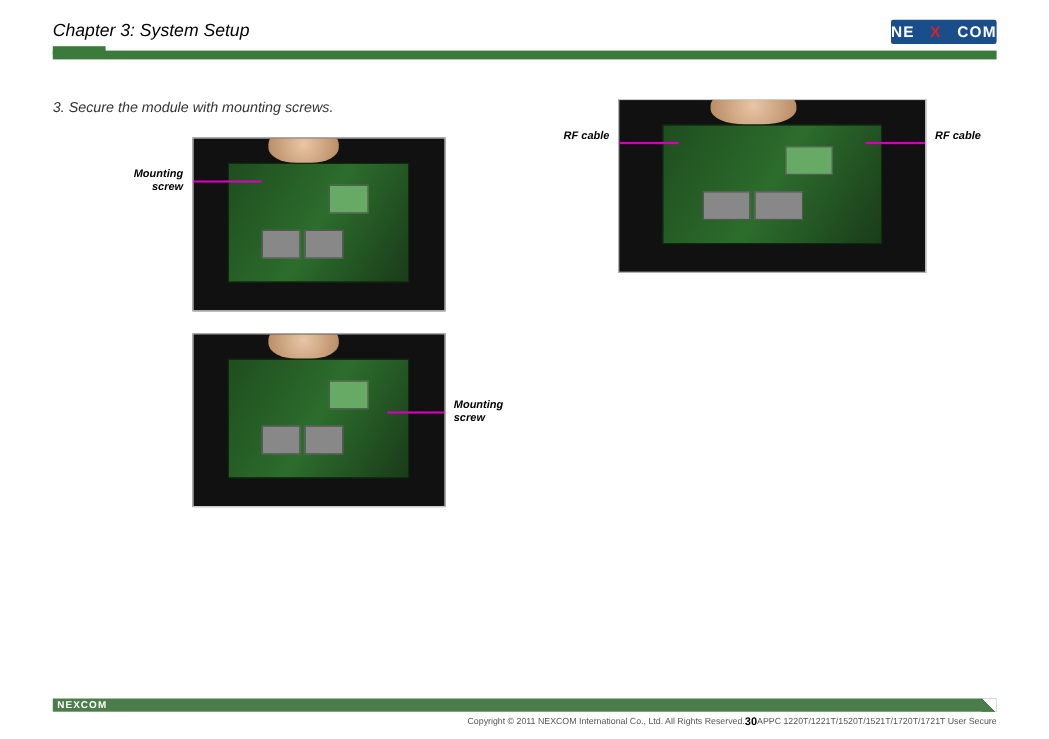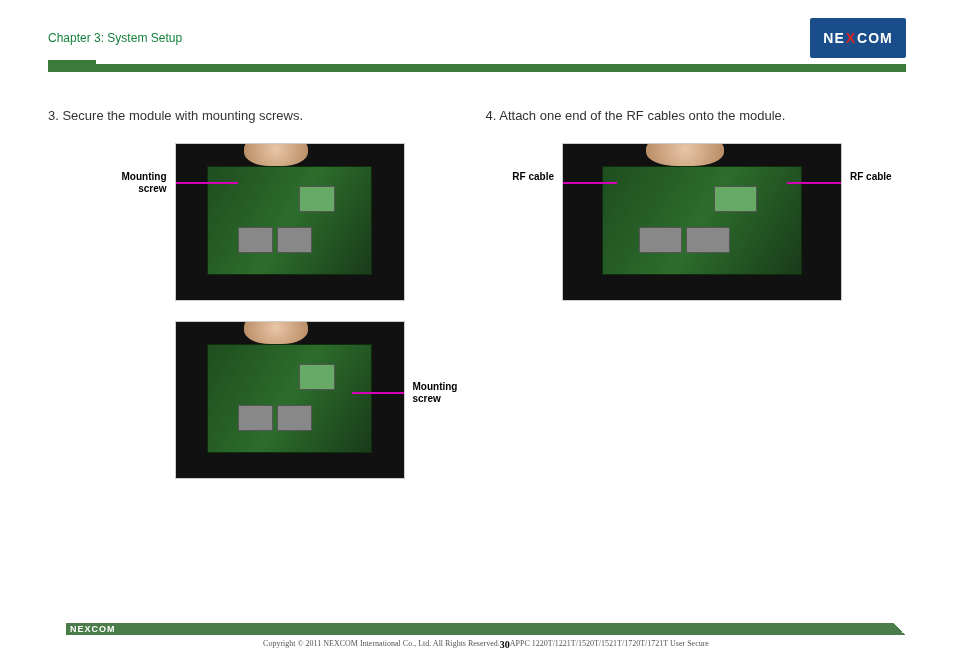--- a/index.html
+++ b/index.html
@@ -15,43 +15,44 @@
   }
   .page {
     padding: 18px 48px 0 48px;
   }
   .header-row {
     display: flex;
     justify-content: space-between;
     align-items: center;
     margin-bottom: 6px;
   }
-  .chapter-title { font-size: 12px; color: #15803d; }
+  .chapter-title { font-size: 16px; color: #000000; font-style: italic; }
   .logo {
-    width: 96px; height: 40px;
+    width: 96px; height: 22px;
     background: #1a4e8a;
-    display: flex; align-items: center; justify-content: center;
+    display: flex; align-items: center; justify-content: space-between;
     color: #fff; font-weight: bold; font-size: 14px;
     letter-spacing: 1px;
     border-radius: 2px;
   }
   .logo .x { color: #d22; font-weight: bold; padding: 0 1px;}
   .divider-bar {
     height: 8px;
     background: #3a7a3a;
     position: relative;
     margin-bottom: 36px;
   }
   .divider-bar .accent {
     position: absolute; left: 0; top: -4px;
     width: 48px; height: 8px; background: #3a7a3a;
   }
   .content {
     display: flex;
     gap: 17px;
+    font-style: italic;
   }
   .col {
     flex: 1;
   }
   .step-text { font-size: 13px; margin-bottom: 20px; }
   .figure-wrap {
     display: flex; align-items: flex-start; gap: 8px;
     margin-bottom: 20px;
   }
   .figure-wrap.center { justify-content: flex-end; }
@@ -90,39 +91,38 @@
     border-radius: 50% 50% 40% 40%;
   }
   .callout-line {
     position: absolute; height: 2px; background: #d400b8;
   }
   .callout-line.left1 { left: -58px; top: 38px; width: 120px; }
   .callout-line.right1 { right: -58px; top: 70px; width: 110px; }
   .callout-line.rfl { left: -56px; top: 38px; width: 110px; }
   .callout-line.rfr { right: -56px; top: 38px; width: 110px; }
   .footer {
-    position: absolute; left: 0; right: 0; bottom: 12px;
+    position: absolute; left: 0; right: 0; bottom: 0;
     padding: 0 48px 10px 48px;
-    margin-left: 18px;
   }
   .footer-bar {
     height: 12px; background: #4a7d4a;
     display:flex; align-items:center; padding-left:4px;
     margin-bottom: 4px;
     position: relative;
   }
   .footer-bar .mini-logo {
     color:#fff; font-size:9px; font-weight:bold; letter-spacing:1px;
   }
   .footer-bar .deco {
     position:absolute; right:0; top:0; width:14px; height:12px;
     background: linear-gradient(45deg,#4a7d4a 50%, #fff 50%);
   }
   .footer-row {
-    display:flex; justify-content:center; font-size:8px; color:#555;font-family:Liberation Serif, serif;
+    display:flex; justify-content:flex-end; font-size:8px; color:#555;
   }
   .page-num { font-weight:bold; font-size:10px; color:#000; }
 </style>
 </head>
 <body>
 
 <div class="page">
 
   <div class="header-row">
     <div class="chapter-title">Chapter 3: System Setup</div>
@@ -165,21 +165,20 @@
               <div class="chip c"></div>
           </div>
           <div class="hand"></div>
           <div class="callout-line right1"></div>
         </div>
         <div class="label-right pad-top">Mounting screw</div>
       </div>
     </div>
 
     <div class="col">
-      <div class="step-text">4.  Attach one end of the RF cables onto the module.</div>
 
       <div class="figure-wrap center">
         <div class="label-left">RF cable</div>
         <div class="photo photo-wide">
           <div class="board">
             <div class="chip a"></div>
               <div class="chip b"></div>
               <div class="chip c"></div>
           </div>
           <div class="hand"></div>

